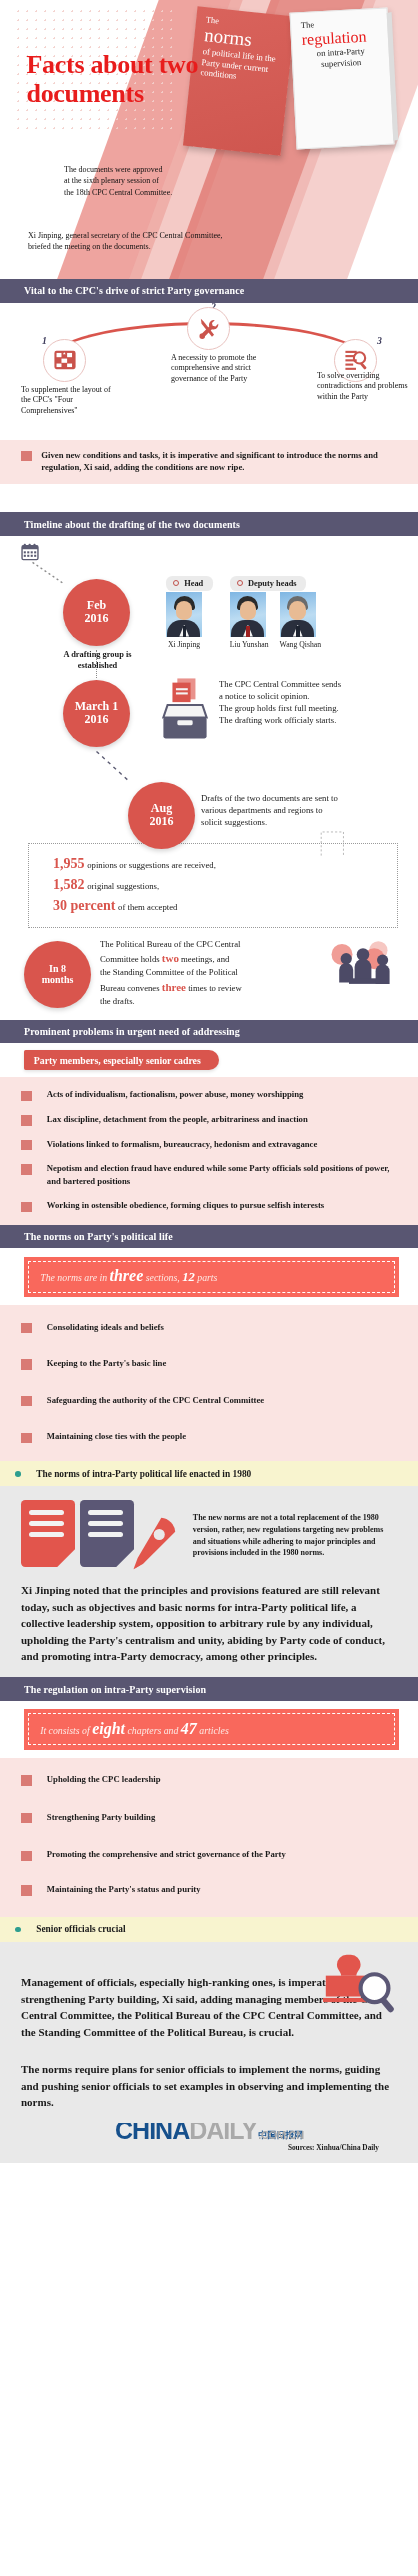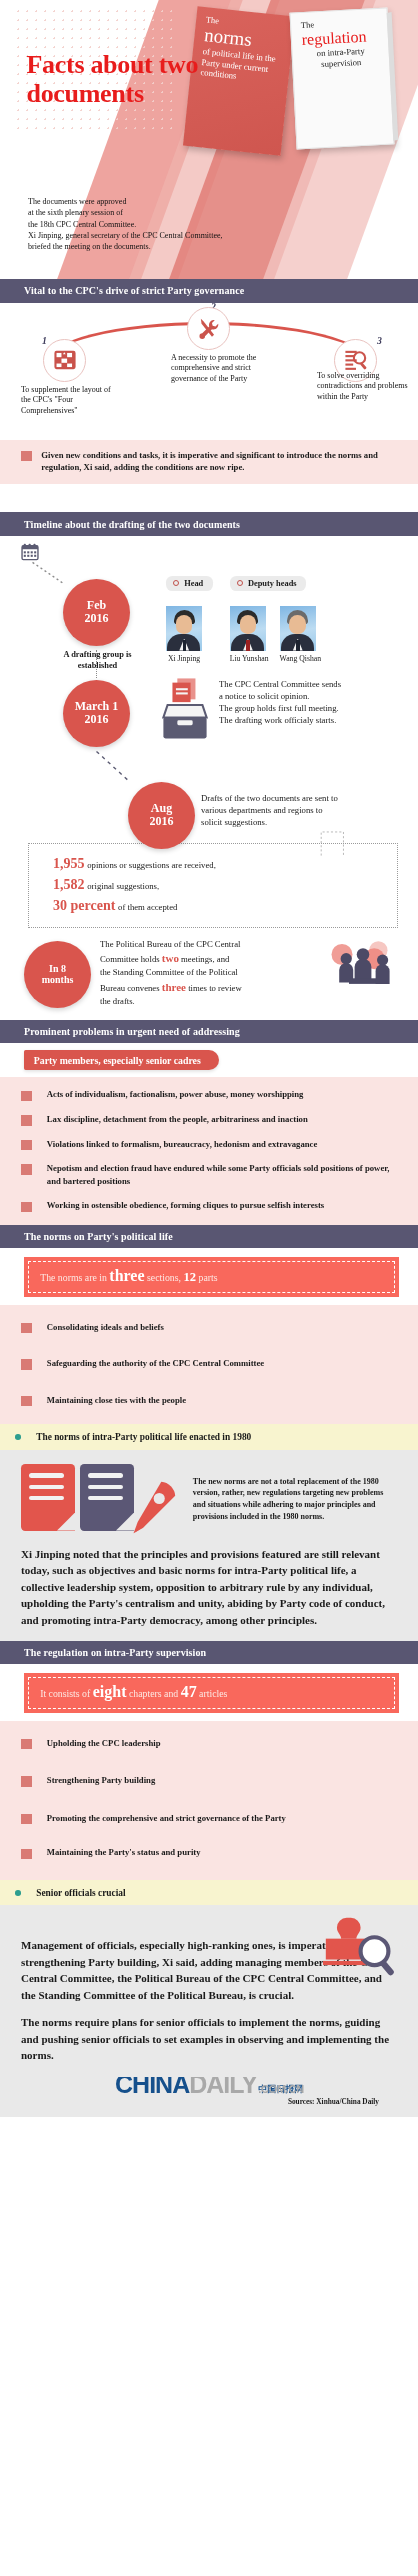--- a/index.html
+++ b/index.html
@@ -87,21 +87,21 @@
   .bk-small { font-size: 8.7px; line-height: 1.22; }
   .bk-center { text-align: center; }
   .hero-p {
     position: absolute;
     left: 28px;
     font-size: 8px;
     line-height: 1.42;
     z-index: 5;
     color: #111;
   }
-  .hero-p1 { top: 196px; }
+  .hero-p1 { top: 164px; margin-left: 36px; }
   .hero-p2 { top: 230px; }
 
   
   .secbar {
     width: 419px;
     background: #595672;
     color: #ffffff;
     font-size: 10px;
     font-weight: bold;
     padding: 6.3px 0 6.3px 24px;
@@ -222,21 +222,21 @@
     text-align: center; width: 91px;
   }
   .heads-row { position: absolute; display: flex; gap: 16.7px; }
   .head-grp { }
   .head-pill {
     background: #ebebeb;
     border-radius: 6.3px;
     padding: 2.8px 9.8px 2.8px 7px;
     font-size: 8.4px; font-weight: bold;
     display: flex; align-items: center; gap: 4.9px;
-    margin-bottom: 15px;
+    margin-bottom: 1px;
     width: fit-content;
   }
   .ring {
     width: 6.3px; height: 6.3px; border-radius: 50%;
     border: 1.1px solid #c0504a; flex: none;
   }
   .faces { display: flex; gap: 11px; }
   .face-wrap { text-align: center; }
   .face {
     width: 36px; height: 45px;
@@ -293,20 +293,21 @@
   .dashbox {
     background: #f9685c;
     width: 375px;
     padding: 4.2px;
   }
   .dashbox-in {
     border: 1.4px dashed #ffffff;
     padding: 5.6px 11px 6.3px 11px;
     color: #fde9e4;
     font-size: 9.8px;
+    font-style: italic;
   }
   .dashbox-in b { font-size: 16px; color: #ffffff; }
   .dashbox-in b.mid { font-size: 12.6px; }
 
   
   .greypanel { width: 419px; background: #e9e9e9; padding: 11px 21px 12.6px 21px; }
   .gp-top { display: flex; gap: 9.8px; align-items: center; }
   .gp-art { width: 162px; height: 75px; position: relative; flex: none; }
   .gp-text { font-size: 8px; font-weight: bold; line-height: 1.45; padding-top: 1.4px; }
   .gp-body { font-size: 11px; font-weight: bold; line-height: 1.5; margin-top: 9.8px; }
@@ -618,20 +619,24 @@
     <div class="dashbox-in"><span>The norms are in </span><b>three</b><span> sections, </span><b class="mid">12</b><span> parts</span></div>
   </div>
 </div>
 <div class="pinklist" style="padding-top:15.3px;padding-bottom:18px">
   <div class="li" style="margin-bottom:24px">
     <div class="sq2"></div>
     <div class="txt">Consolidating ideals and beliefs</div>
   </div>
   <div class="li" style="margin-bottom:24px">
     <div class="sq2"></div>
+    <div class="txt">Keeping to the Party's basic line</div>
+  </div>
+  <div class="li" style="margin-bottom:24px">
+    <div class="sq2"></div>
     <div class="txt">Safeguarding the authority of the CPC Central Committee</div>
   </div>
   <div class="li">
     <div class="sq2"></div>
     <div class="txt">Maintaining close ties with the people</div>
   </div>
 </div>
 
 <div class="yellowbar">
   <span class="dot"></span>
@@ -696,21 +701,21 @@
 </div>
 <div class="greypanel" style="padding-top:14px;position:relative">
   <svg style="position:absolute;right:22px;top:9.8px" width="77" height="64" viewBox="0 0 110 92">
     <path d="M44 4 a14 14 0 0 1 14 14 c0 8 -6 10 -6 16 h-22 c0 -6 -6 -8 -6 -16 a14 14 0 0 1 14 -14 z" fill="#e2554c"></path>
     <rect x="8" y="34" width="70" height="30" fill="#e2554c"></rect>
     <rect x="4" y="66" width="78" height="6" fill="#e2554c"></rect>
     <circle cx="78" cy="52" r="20" fill="#fff" stroke="#5b5775" stroke-width="6"></circle>
     <rect x="88" y="66" width="9" height="24" rx="4" fill="#5b5775" transform="rotate(-40 92 72)"></rect>
   </svg>
   <div class="gp-body" style="margin-top:18px">Management of officials, especially high-ranking ones, is imperative to strengthening Party building, Xi said, adding managing members of the CPC Central Committee, the Political Bureau of the CPC Central Committee, and the Standing Committee of the Political Bureau, is crucial.</div>
-  <div class="gp-body" style="margin-top:11px">The norms require plans for senior officials to implement the norms, guiding and pushing senior officials to set examples in observing and implementing the norms.</div>
+  <div class="gp-body" style="margin-top:21px">The norms require plans for senior officials to implement the norms, guiding and pushing senior officials to set examples in observing and implementing the norms.</div>
 </div>
 
 <div class="footer">
   <div class="cdlogo">
     <span class="cd1">CHINA</span><span class="cd2">DAILY</span><span style="display:inline-block;text-align:left;margin-left:1.4px"><span class="cdcn">中国日报网</span><br><span class="cd3">.COM.CN</span></span>
   </div>
   <div class="src">Sources: Xinhua/China Daily</div>
 </div>
 
 

